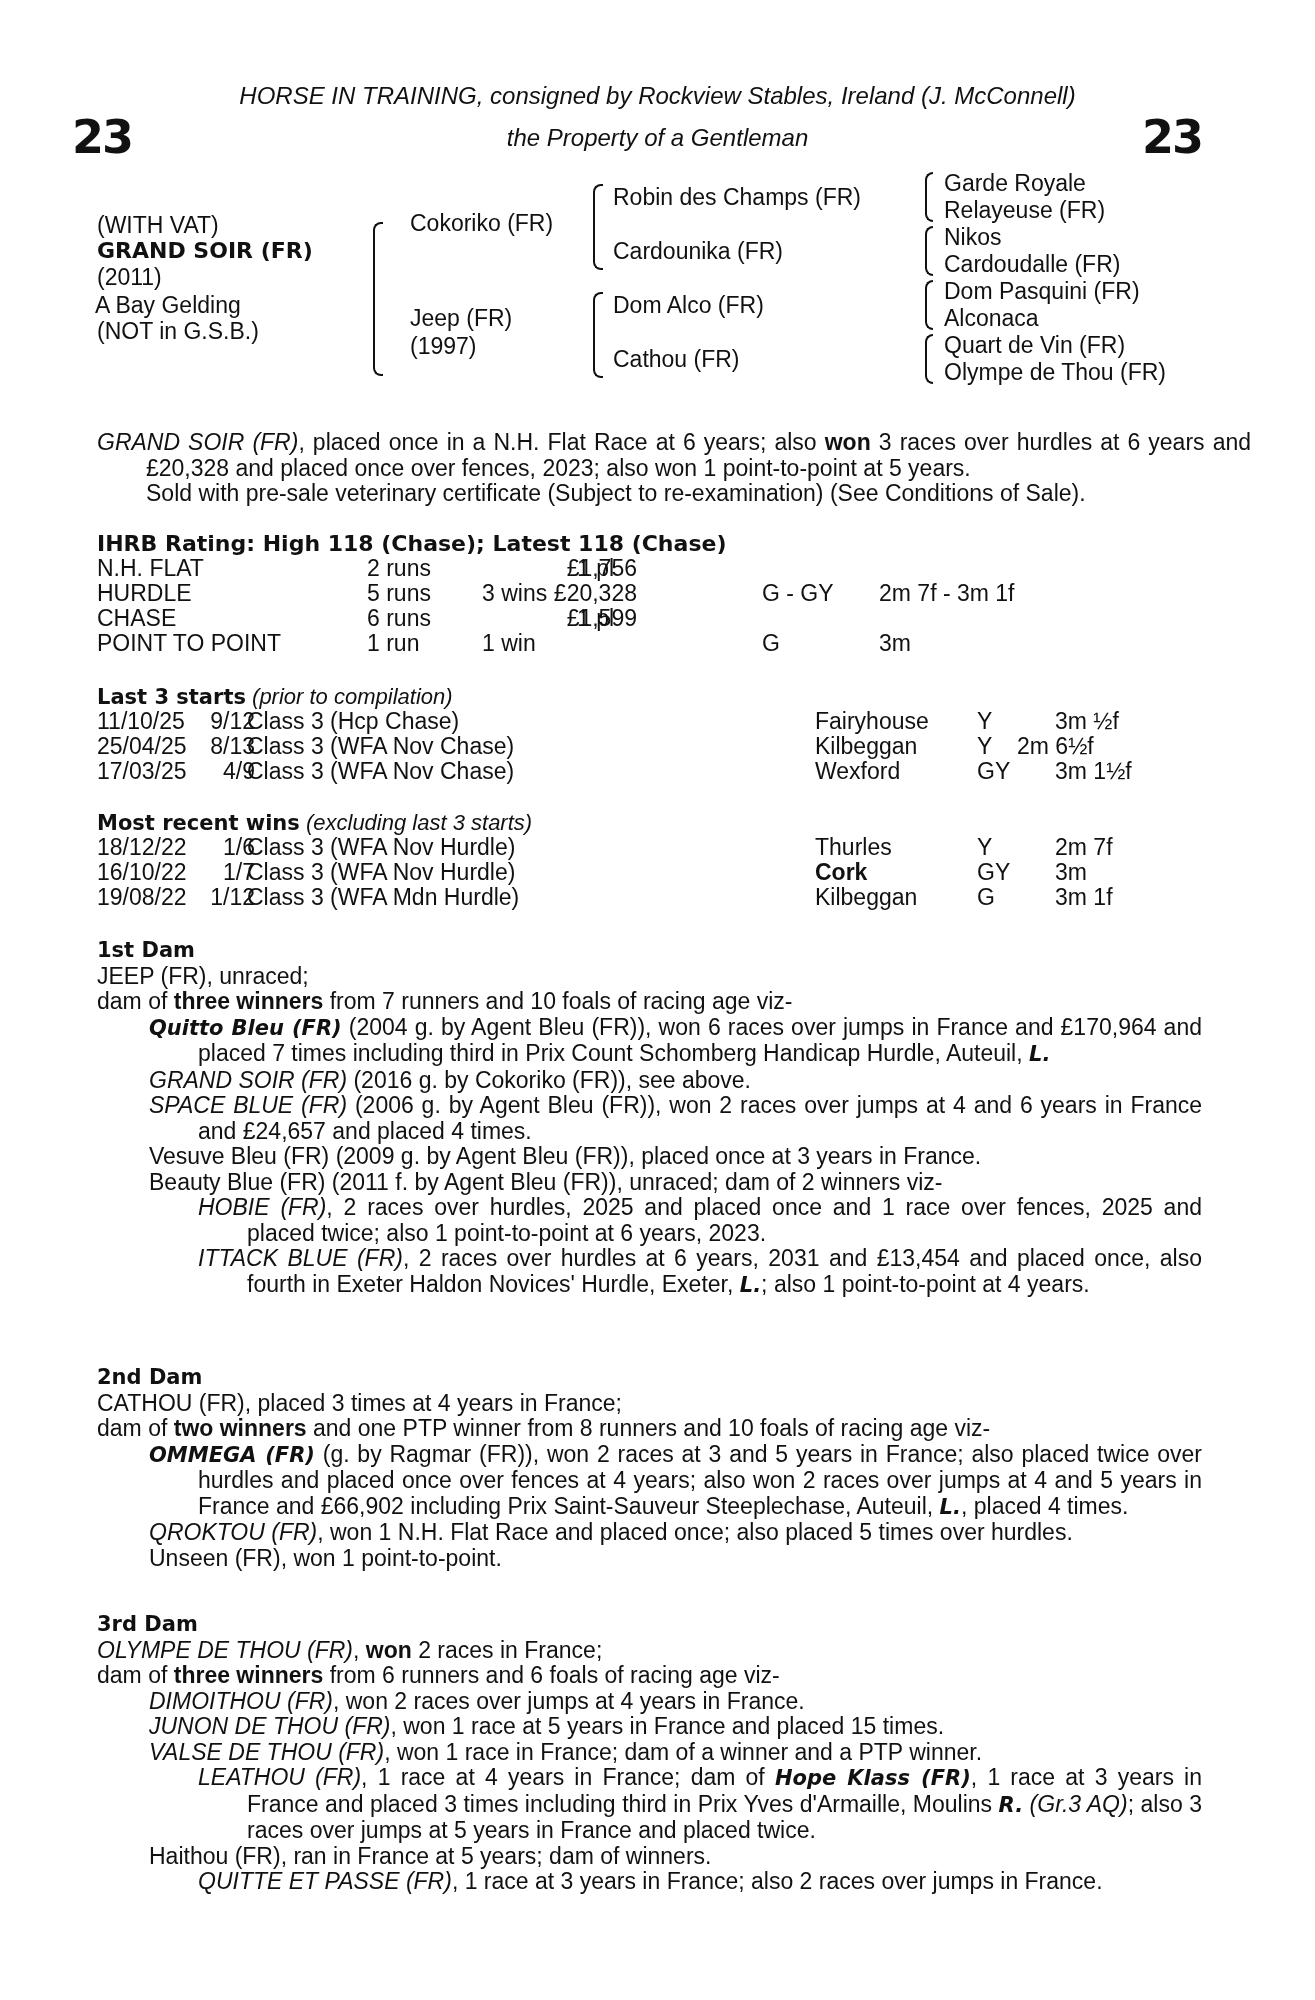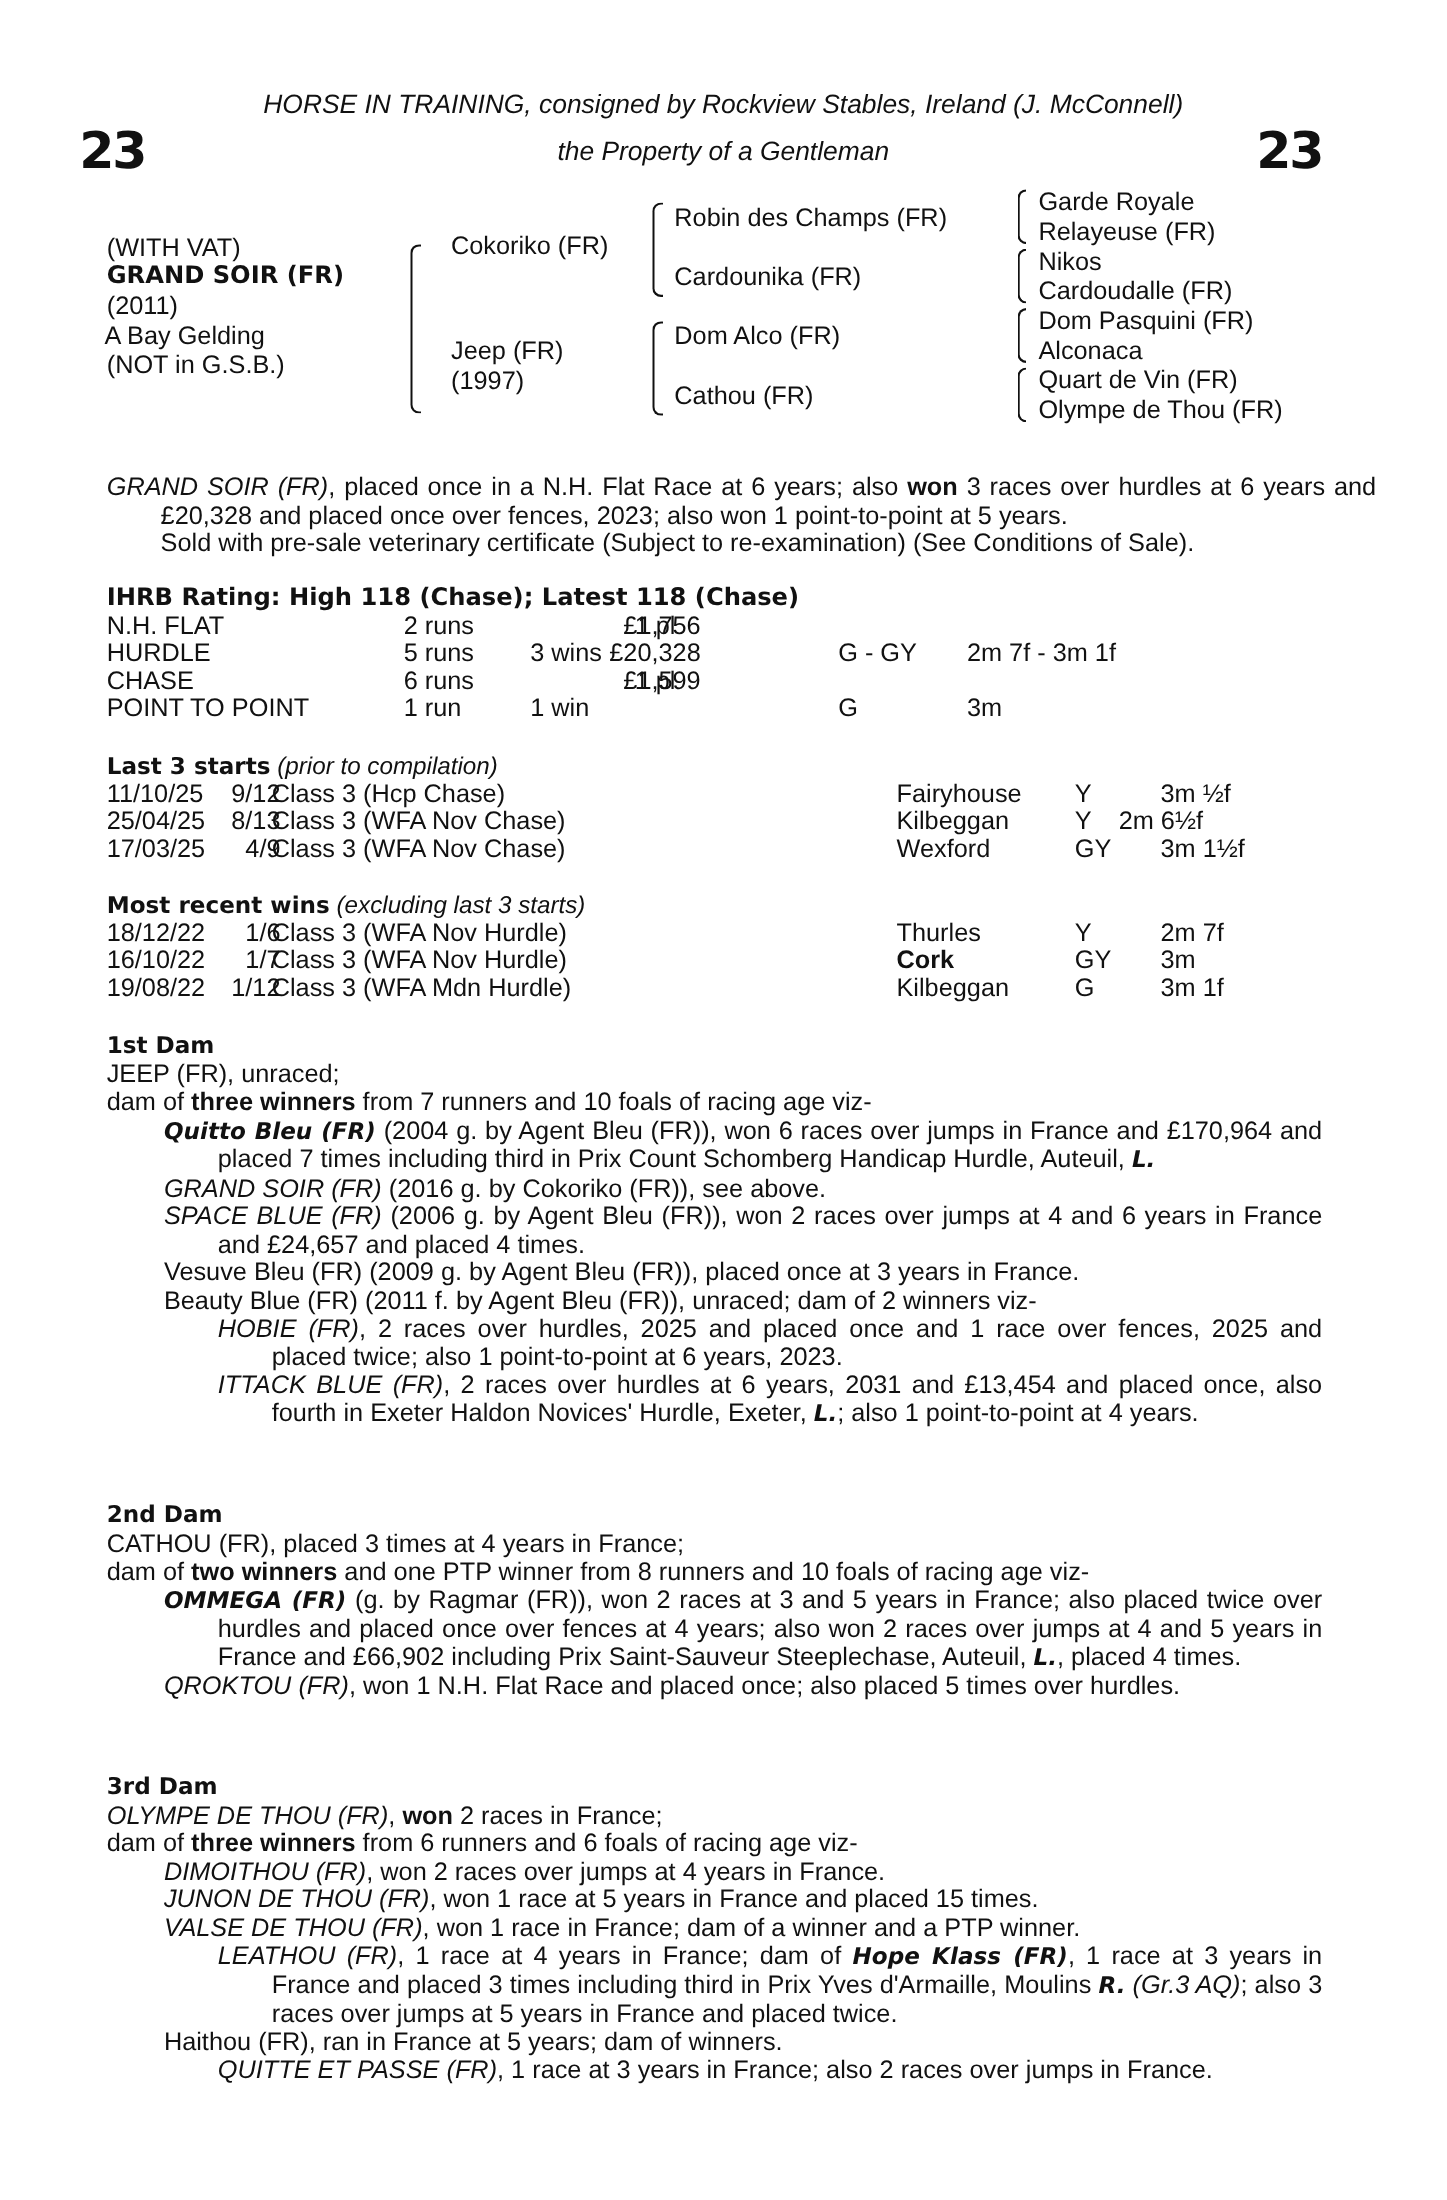--- a/index.html
+++ b/index.html
@@ -181,20 +181,21 @@
   <div class="ind2 hang"><span class="it">HOBIE (FR)</span><span>, 2 races over hurdles, 2025 and placed once and 1 race over fences, 2025 and placed twice; also 1 point-to-point at 6 years, 2023.</span></div>
   <div class="ind2 hang"><span class="it">ITTACK BLUE (FR)</span><span>, 2 races over hurdles at 6 years, 2031 and £13,454 and placed once, also fourth in Exeter Haldon Novices' Hurdle, Exeter, </span><span class="bi">L.</span><span>; also 1 point-to-point at 4 years.</span></div>
 </div>
 
 <div class="para" style="top:1365px;">
   <div class="heavy">2nd Dam</div>
   <div>CATHOU (FR), placed 3 times at 4 years in France;</div>
   <div><span>dam of </span><span class="bold">two winners</span><span> and one PTP winner from 8 runners and 10 foals of racing age viz-</span></div>
   <div class="ind1 hang"><span class="bi">OMMEGA (FR)</span><span> (g. by Ragmar (FR)), won 2 races at 3 and 5 years in France; also placed twice over hurdles and placed once over fences at 4 years; also won 2 races over jumps at 4 and 5 years in France and £66,902 including Prix Saint-Sauveur Steeplechase, Auteuil, </span><span class="bi">L.</span><span>, placed 4 times.</span></div>
   <div class="ind1 hang"><span class="it">QROKTOU (FR)</span><span>, won 1 N.H. Flat Race and placed once; also placed 5 times over hurdles.</span></div>
+  <div class="ind1 hang">Unseen (FR), won 1 point-to-point.</div>
 </div>
 
 <div class="para" style="top:1612px;">
   <div class="heavy">3rd Dam</div>
   <div><span class="it">OLYMPE DE THOU (FR)</span><span>, </span><span class="bold">won</span><span> 2 races in France;</span></div>
   <div><span>dam of </span><span class="bold">three winners</span><span> from 6 runners and 6 foals of racing age viz-</span></div>
   <div class="ind1 hang"><span class="it">DIMOITHOU (FR)</span><span>, won 2 races over jumps at 4 years in France.</span></div>
   <div class="ind1 hang"><span class="it">JUNON DE THOU (FR)</span><span>, won 1 race at 5 years in France and placed 15 times.</span></div>
   <div class="ind1 hang"><span class="it">VALSE DE THOU (FR)</span><span>, won 1 race in France; dam of a winner and a PTP winner.</span></div>
   <div class="ind2 hang"><span class="it">LEATHOU (FR)</span><span>, 1 race at 4 years in France; dam of </span><span class="bi">Hope Klass (FR)</span><span>, 1 race at 3 years in France and placed 3 times including third in Prix Yves d'Armaille, Moulins </span><span class="bi">R.</span><span class="it"> (Gr.3 AQ)</span><span>; also 3 races over jumps at 5 years in France and placed twice.</span></div>

